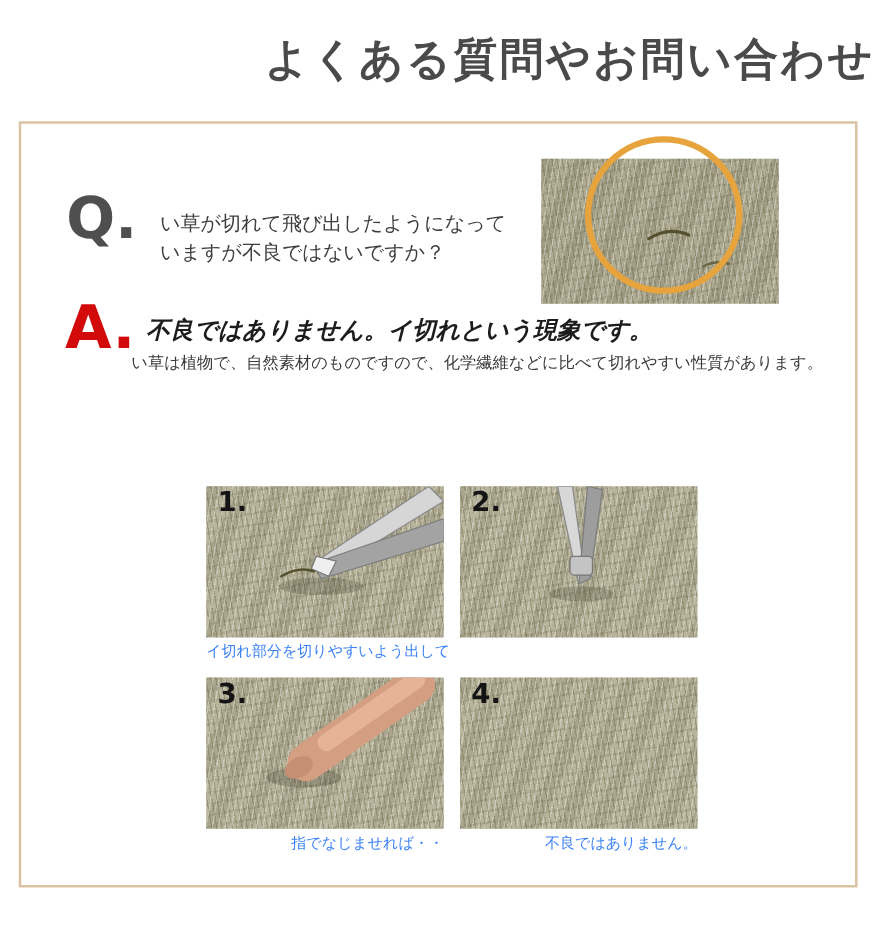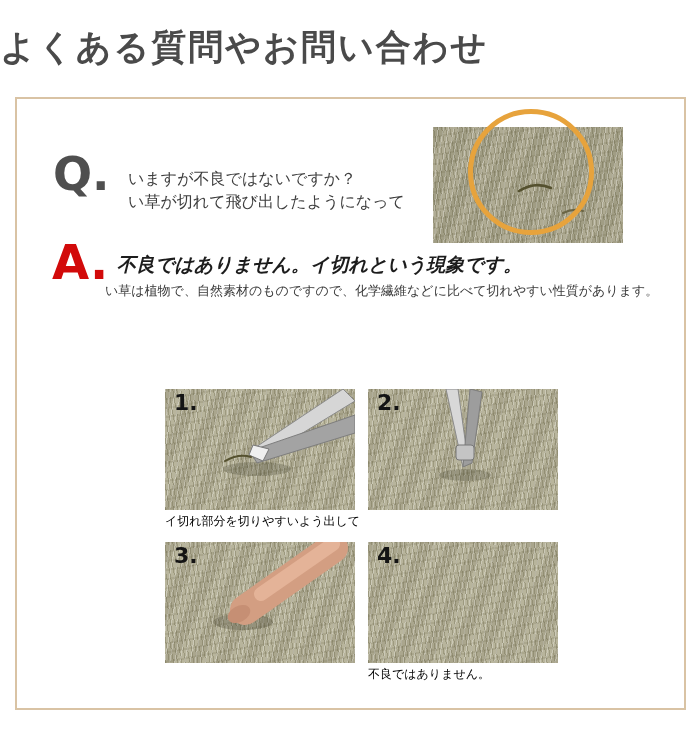--- a/index.html
+++ b/index.html
@@ -2,21 +2,21 @@
 <html><head>
 <meta charset="utf-8">
 <style>
   html,body{margin:0;padding:0;}
   body{
     width:700px;height:742px;position:relative;background:#ffffff;
     font-family:"DejaVu Sans","Liberation Sans",sans-serif;
     -webkit-font-smoothing:antialiased;
   }
   .page-title{
-    position:absolute;top:24px;left:0;width:700px;text-align:left;
+    position:absolute;top:24px;left:0;width:700px;text-align:right;
     font-family:"DejaVu Serif","Liberation Serif",serif;
     font-size:35px;font-weight:600;color:#4a4a4a;letter-spacing:2px;margin:0;
   }
   .faq-box{
     position:absolute;left:15px;top:97px;width:671px;height:613px;
     border:2px solid #d9c3a4;background:#ffffff;box-sizing:border-box;
   }
   .q-label{
     position:absolute;left:36px;top:52px;
     font-size:46px;font-weight:bold;color:#4f4f4f;line-height:1;
@@ -57,43 +57,43 @@
   .answer-body div{white-space:nowrap;}
   .step-photo{
     position:absolute;width:190px;height:121px;overflow:hidden;
   }
   .step-photo svg{position:absolute;left:0;top:0;}
   .step-number{
     position:absolute;left:9px;top:3px;
     font-size:22px;font-weight:bold;color:#141414;line-height:1;
   }
   .step-caption{
-    position:absolute;width:190px;text-align:left;
-    font-size:12px;color:#000000;white-space:nowrap;
+    position:absolute;width:190px;text-align:right;
+    font-size:12px;color:#3b82f6;white-space:nowrap;
   }
   #photo1{left:148px;top:290px;}
   #photo2{left:351px;top:290px;}
   #photo3{left:148px;top:443px;}
   #photo4{left:351px;top:443px;}
   #caption1{left:148px;top:414px;}
   #caption2{left:351px;top:414px;}
   #caption3{left:148px;top:567px;}
   #caption4{left:351px;top:567px;}
 </style>
 </head>
 <body>
 
 <h1 class="page-title">よくある質問やお問い合わせ</h1>
 
 <div class="faq-box">
 
   <div class="q-label">Q.</div>
   <div class="q-text">
+    <div>い草が切れて飛び出したようになって</div>
     <div>いますが不良ではないですか？</div>
-    <div>い草が切れて飛び出したようになって</div>
   </div>
 
   <div class="sample-photo tatami">
     <svg width="190" height="116" viewBox="0 0 190 116">
       <path d="M86,64 q16,-10 32,-3" stroke="#55512f" stroke-width="2.5" fill="none" stroke-linecap="round"></path>
       <path d="M130,86 q10,-5 20,-2" stroke="#6a6545" stroke-width="2" fill="none" stroke-linecap="round"></path>
     </svg>
   </div>
   <div class="highlight-circle"></div>
 
@@ -133,15 +133,16 @@
       <ellipse cx="74" cy="72" rx="12" ry="8" transform="rotate(-28 74 72)" fill="#c68f74"></ellipse>
     </svg>
     <div class="step-number">3.</div>
   </div>
 
   <div id="photo4" class="step-photo tatami">
     <div class="step-number">4.</div>
   </div>
 
   <div id="caption1" class="step-caption">イ切れ部分を切りやすいよう出して</div>
+  <div id="caption3" class="step-caption">指でなじませれば・・</div>
   <div id="caption4" class="step-caption">不良ではありません。</div>
 
 </div>
 
 </body></html>

